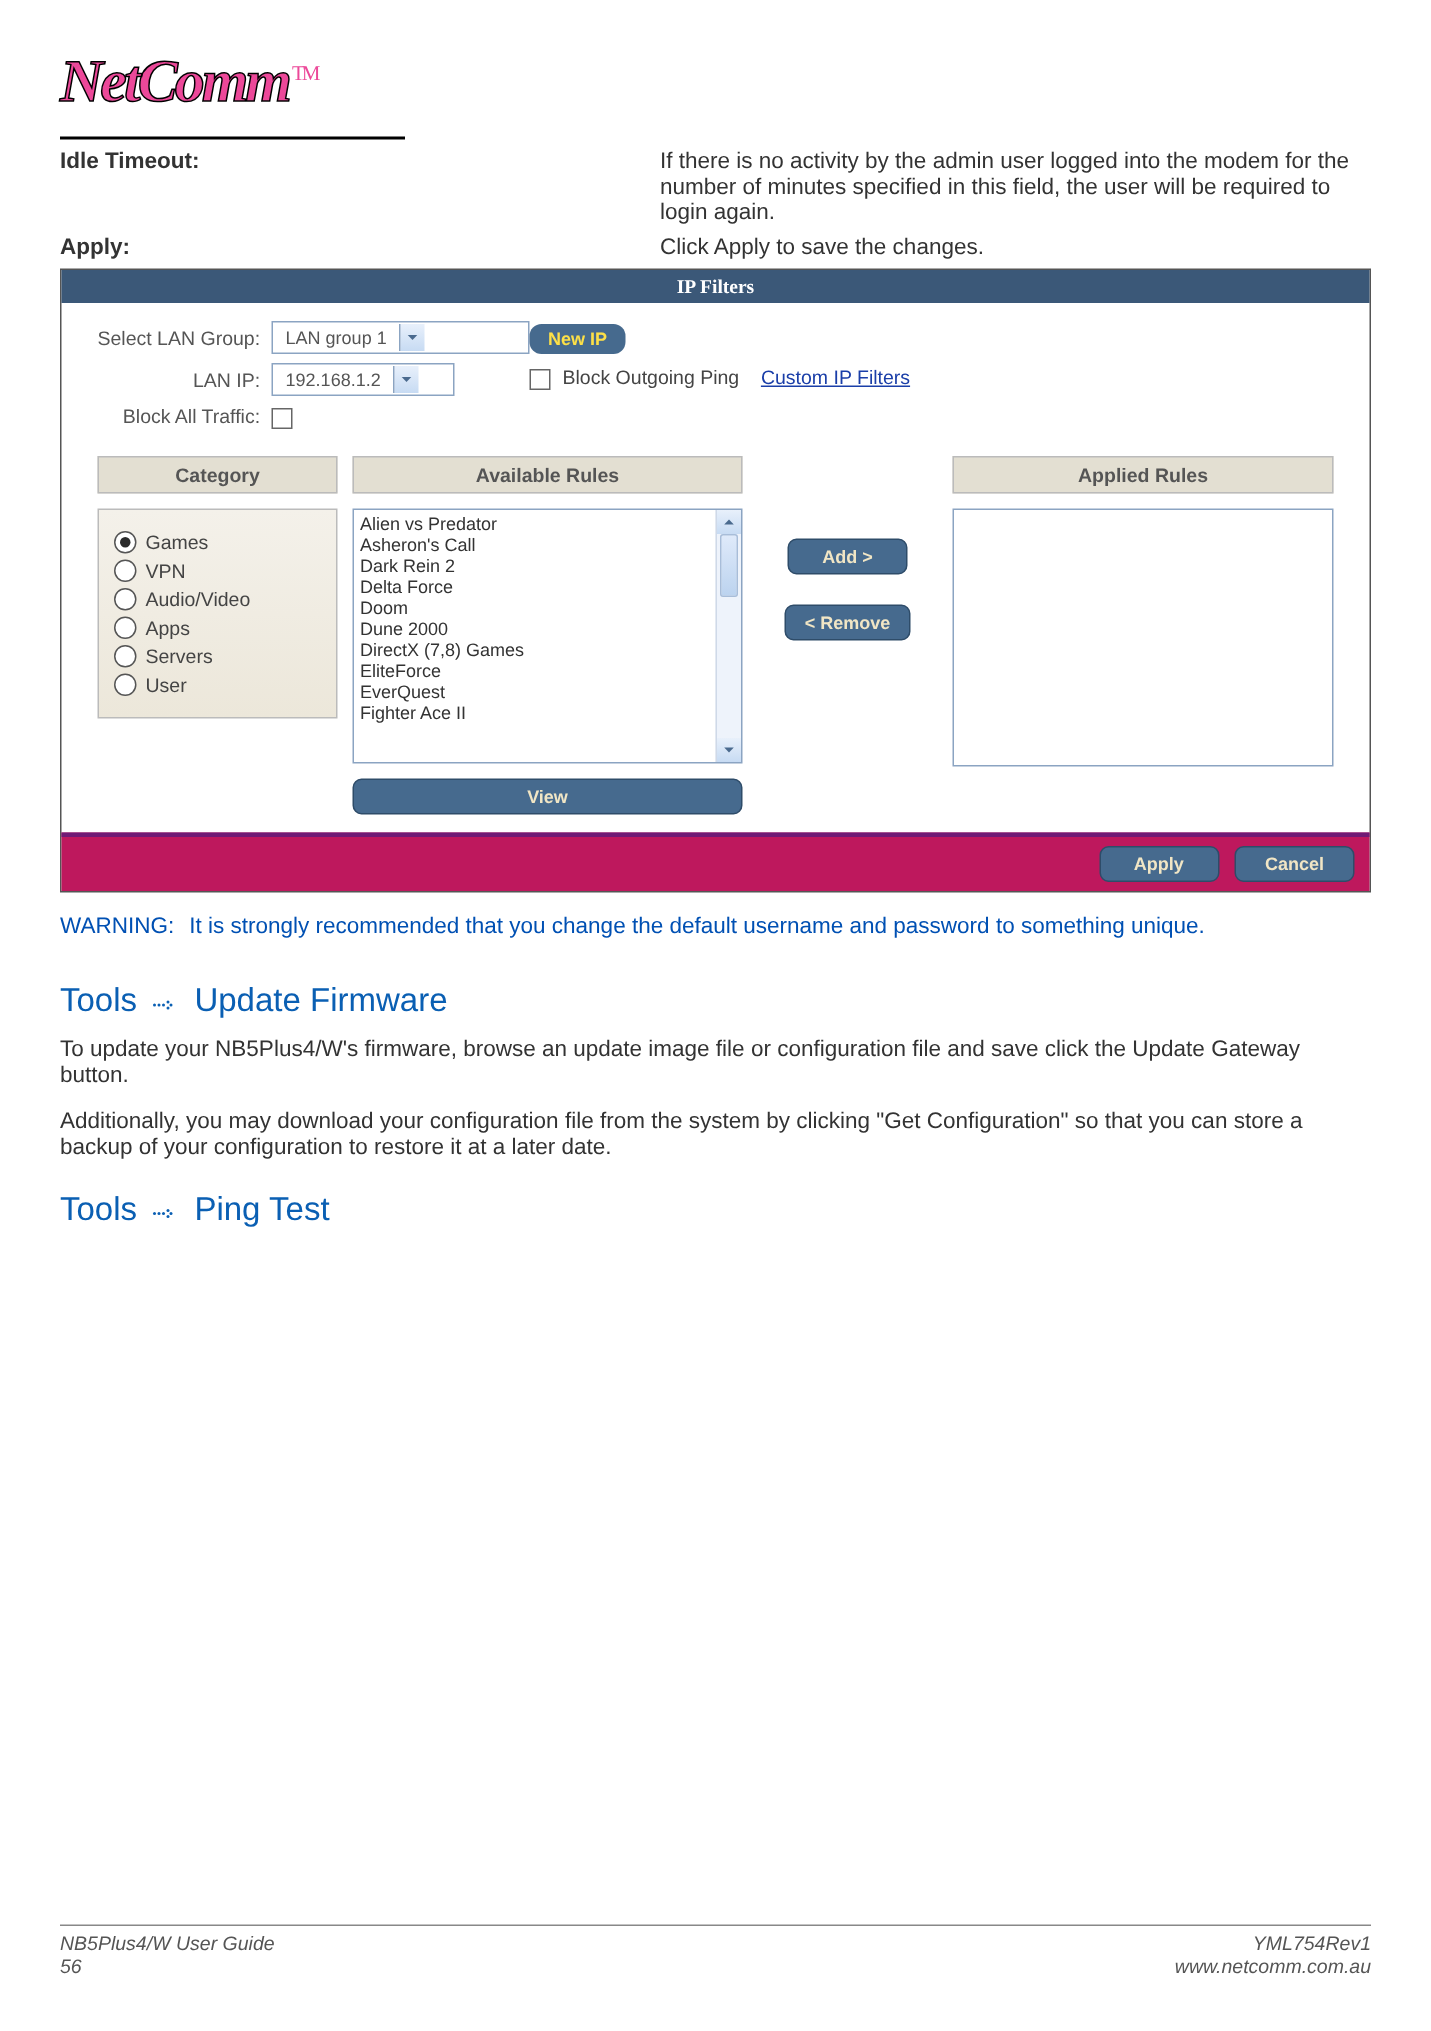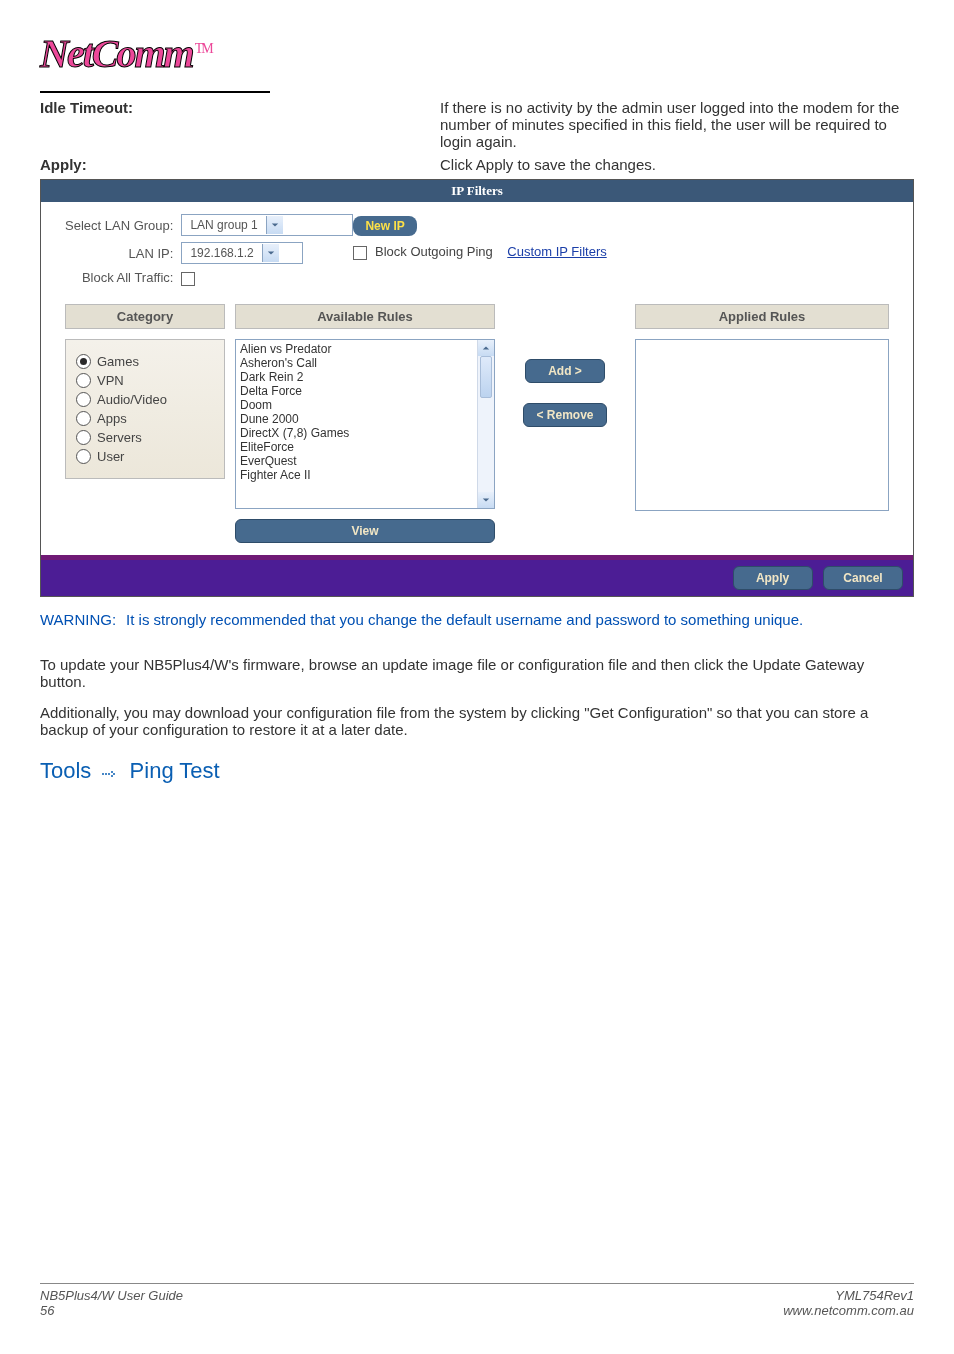--- a/index.html
+++ b/index.html
@@ -251,22 +251,22 @@
     min-width: 100px;
     display: block;
     margin: 10px auto 0 auto;
   }
   .applied-box {
     border: 1px solid #8ba4c2;
     background: #fff;
     height: 170px;
   }
   .bottom-btn-row {
-    background: #4c1d95;
-    border-top: 5px solid #701a75;
+    background: #be185d;
+    border-top: 3px solid #701a75;
     padding: 6px 10px;
     text-align: right;
   }
   .bottom-btn-row .ui-btn { display: inline-block; margin-left: 6px; }
 
   .warning {
     color: #0050b3;
     font-size: 15px;
     display: flex;
     gap: 10px;
@@ -440,21 +440,37 @@
       <span class="ui-btn">Apply</span>
       <span class="ui-btn">Cancel</span>
     </div>
   </div>
 
   <div class="warning">
     <span class="tag">WARNING:</span>
     <span>It is strongly recommended that you change the default username and password to something unique.</span>
   </div>
 
-  <p class="body">To update your NB5Plus4/W's firmware, browse an update image file or configuration file and then click the Update Gateway button.</p>
+  <h2 class="tool-heading">
+    <span>Tools</span>
+    <span class="arrow-icon">
+      <svg width="18" height="10" viewBox="0 0 18 10">
+          <g fill="#0a5fb3">
+            <circle cx="2" cy="5" r="1"></circle>
+            <circle cx="5" cy="5" r="1"></circle>
+            <circle cx="8" cy="5" r="1"></circle>
+            <circle cx="11" cy="3" r="1"></circle>
+            <circle cx="11" cy="7" r="1"></circle>
+            <circle cx="13" cy="5" r="1"></circle>
+          </g>
+        </svg>
+    </span>
+    <span>Update Firmware</span>
+  </h2>
+  <p class="body">To update your NB5Plus4/W's firmware, browse an update image file or configuration file and save click the Update Gateway button.</p>
   <p class="body">Additionally, you may download your configuration file from the system by clicking "Get Configuration" so that you can store a backup of your configuration to restore it at a later date.</p>
 
   <h2 class="tool-heading">
     <span>Tools</span>
     <span class="arrow-icon">
       <svg width="18" height="10" viewBox="0 0 18 10">
           <g fill="#0a5fb3">
             <circle cx="2" cy="5" r="1"></circle>
             <circle cx="5" cy="5" r="1"></circle>
             <circle cx="8" cy="5" r="1"></circle>

